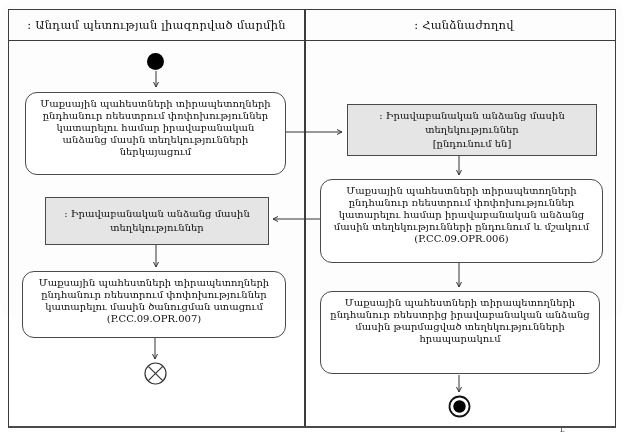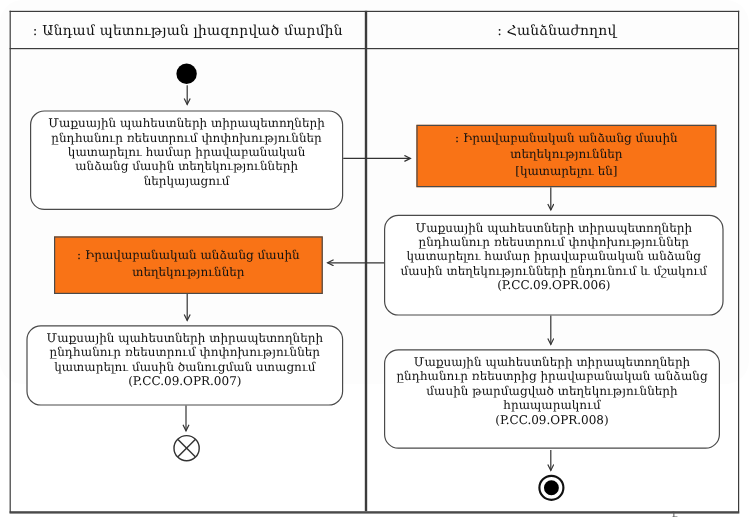--- a/index.html
+++ b/index.html
@@ -23,21 +23,21 @@
   .lane-header.left  { left:9px;   width:295px; }
   .lane-header.right { left:310px; width:308px; }
 
   .node-text { font-size:10px; line-height:12px; text-align:center; }
 
   .action {
     position:absolute; box-sizing:border-box; background:#fff;
     border:1px solid #4a4a4a; border-radius:12px; padding:5px 8px 4px 8px;
   }
   .object {
-    position:absolute; box-sizing:border-box; background:#f97316;
+    position:absolute; box-sizing:border-box; background:#e5e5e5;
     border:1px solid #4a4a4a; padding:3px 6px; display:flex; flex-direction:column; justify-content:center;
   }
   .object .node-text { line-height:14px; }
 
   .initial-node {
     position:absolute; left:147px; top:53px; width:17px; height:17px;
     background:#000; border-radius:50%;
   }
 
   .edges { position:absolute; left:0; top:0; width:624px; height:434px; pointer-events:none; }
@@ -78,38 +78,37 @@
   </svg>
 
   <div class="initial-node"></div>
 
   <div class="action" style="left:25px; top:92px; width:261px; height:83px;">
     <div class="node-text">Մաքսային պահեստների տիրապետողների ընդհանուր ռեեստրում փոփոխություններ կատարելու համար իրավաբանական անձանց մասին տեղեկությունների ներկայացում</div>
   </div>
 
   <div class="object" style="left:347px; top:104px; width:250px; height:52px;">
     <div class="node-text">: Իրավաբանական անձանց մասին տեղեկություններ</div>
-    <div class="node-text">[կատարելու են]</div>
+    <div class="node-text">[ընդունում են]</div>
   </div>
 
   <div class="action" style="left:320px; top:179px; width:283px; height:84px;">
     <div class="node-text">Մաքսային պահեստների տիրապետողների ընդհանուր ռեեստրում փոփոխություններ կատարելու համար իրավաբանական անձանց մասին տեղեկությունների ընդունում և մշակում (P.CC.09.OPR.006)</div>
   </div>
 
   <div class="object" style="left:45px; top:197px; width:224px; height:48px;">
     <div class="node-text">: Իրավաբանական անձանց մասին տեղեկություններ</div>
   </div>
 
   <div class="action" style="left:22px; top:271px; width:264px; height:67px;">
     <div class="node-text">Մաքսային պահեստների տիրապետողների ընդհանուր ռեեստրում փոփոխություններ կատարելու մասին ծանուցման ստացում (P.CC.09.OPR.007)</div>
   </div>
 
   <div class="action" style="left:320px; top:291px; width:280px; height:83px;">
     <div class="node-text">Մաքսային պահեստների տիրապետողների ընդհանուր ռեեստրից իրավաբանական անձանց մասին թարմացված տեղեկությունների հրապարակում</div>
-    <div class="node-text">(P.CC.09.OPR.008)</div>
   </div>
 
   <svg class="final-svg" style="left:144px; top:362px;" width="23" height="23" viewBox="0 0 23 23" xmlns="http://www.w3.org/2000/svg">
     <circle cx="11.5" cy="11.5" r="10.5" fill="#fff" stroke="#333" stroke-width="1.2"></circle>
     <line x1="4.3" y1="4.3" x2="18.7" y2="18.7" stroke="#333" stroke-width="1.2"></line>
     <line x1="18.7" y1="4.3" x2="4.3" y2="18.7" stroke="#333" stroke-width="1.2"></line>
   </svg>
 
   <svg class="final-svg" style="left:448px; top:395px;" width="23" height="23" viewBox="0 0 23 23" xmlns="http://www.w3.org/2000/svg">
     <circle cx="11.5" cy="11.5" r="10" fill="#fff" stroke="#111" stroke-width="1.8"></circle>

